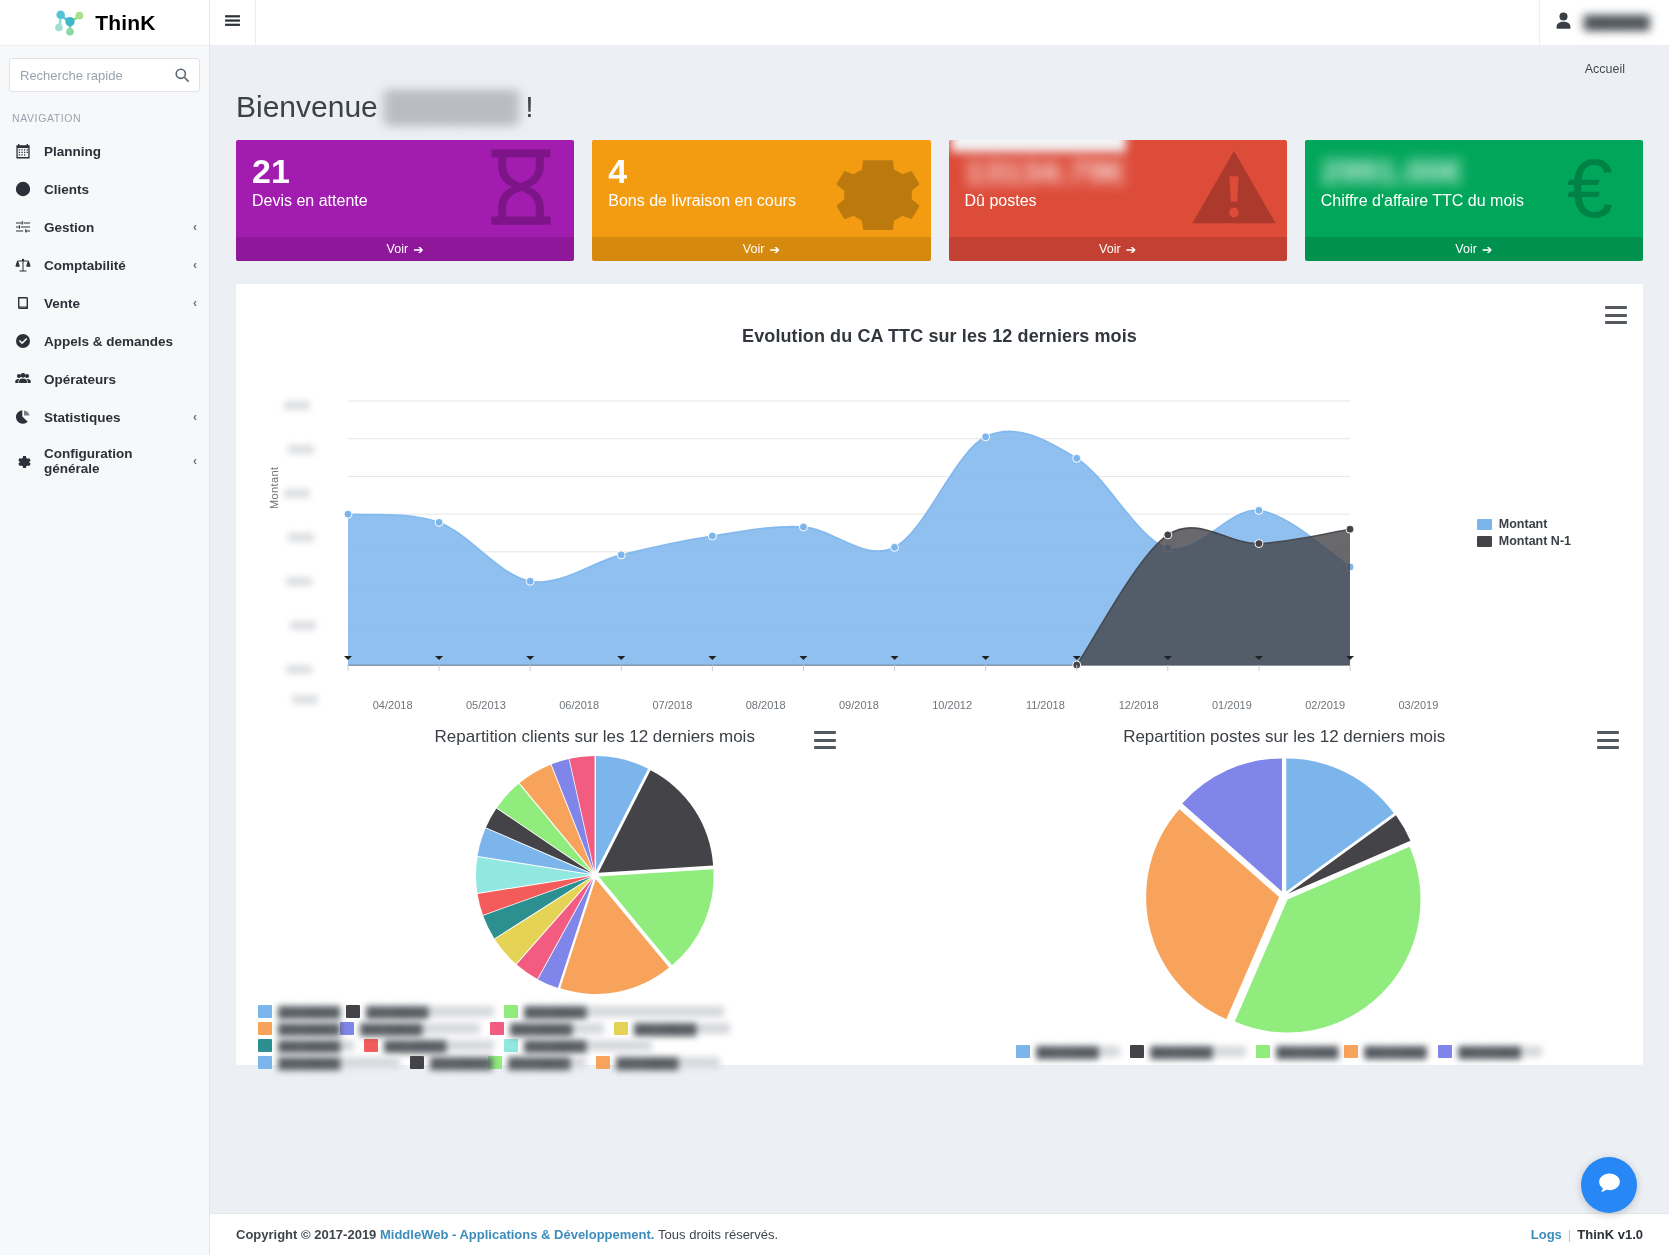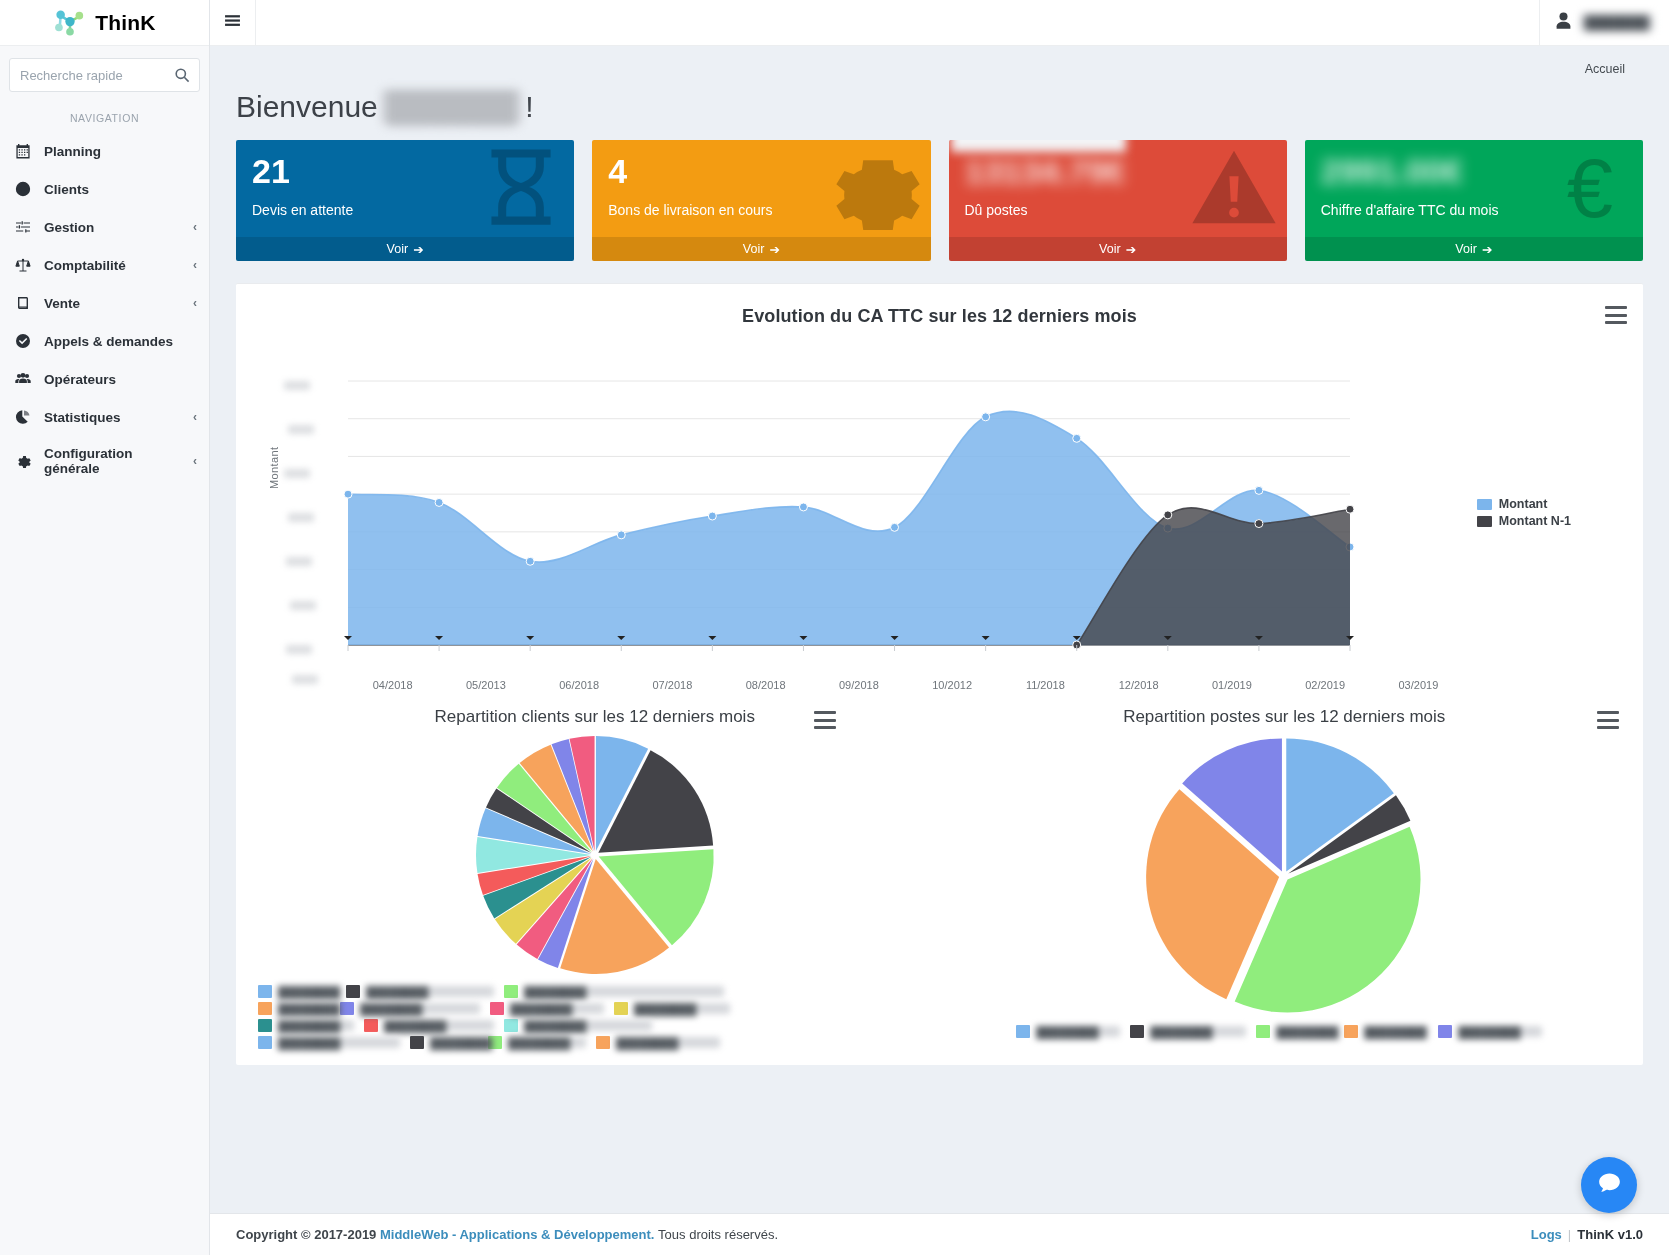--- a/index.html
+++ b/index.html
@@ -36,21 +36,21 @@
   .search-box input {
     border: 0; outline: 0; background: transparent;
     font-size: 13px; color: #7a8591; padding: 0 28px 0 10px;
     width: 100%; height: 100%; font-family: "Liberation Sans", sans-serif;
   }
   .search-box input::placeholder { color: #9aa4ae; }
   .search-ico { position: absolute; right: 9px; top: 8px; width: 16px; height: 16px; color: #5a6672; }
 
   .nav-head {
     font-size: 10.5px; color: #9aa3ad; letter-spacing: .6px;
-    padding: 14px 12px 8px 12px; text-transform: uppercase; text-align: center;
+    padding: 14px 12px 8px 12px; text-transform: uppercase;
   }
   .nav-item {
     display: flex; align-items: center; gap: 12px;
     padding: 10px 12px 10px 14px;
     font-size: 13.5px; color: #2b3138; font-weight: bold;
     cursor: pointer; position: relative;
   }
   .nav-ico { width: 18px; height: 18px; flex: 0 0 18px; display: flex; align-items: center; justify-content: center; color: #2b3138; }
   .nav-ico svg { width: 16px; height: 16px; fill: currentColor; }
   .nav-caret { margin-left: auto; font-size: 12px; color: #6b747d; font-weight: bold; }
@@ -95,21 +95,21 @@
 
   
   .kpi-row { display: flex; gap: 18px; padding: 16px 26px 0 26px; }
   .kpi {
     flex: 1 1 0; border-radius: 2px; position: relative; overflow: hidden;
     color: #fff; height: 121px; display: flex; flex-direction: column;
   }
   .kpi-body { padding: 14px 16px 0 16px; position: relative; z-index: 2; flex: 1 1 auto; }
   .kpi-num { font-size: 34px; font-weight: bold; line-height: 1.05; }
   .kpi-num.blurred { filter: blur(7px); opacity: .85; display: inline-block; }
-  .kpi-label { font-size: 14px; margin-top: 12px; }
+  .kpi-label { font-size: 16px; margin-top: 2px; }
   .kpi-foot {
     position: relative; z-index: 2; height: 24px;
     display: flex; align-items: center; justify-content: center;
     font-size: 12.5px; background: rgba(0,0,0,.12); cursor: pointer; gap: 5px;
   }
   .kpi-icon {
     position: absolute; right: 10px; top: 4px; z-index: 1;
     opacity: .22; width: 86px; height: 86px;
   }
   .kpi-icon svg { width: 100%; height: 100%; fill: #000; }
@@ -119,21 +119,21 @@
   }
 
   
   .panel {
     background: #fff; margin: 22px 26px 0 26px; border-radius: 2px;
     border-top: 1px solid #e9ebee; padding: 14px 14px 18px 14px;
     height: 782px; position: relative;
   }
   .chart-title {
     text-align: center; font-size: 18px; font-weight: bold; color: #32373d;
-    padding: 8px 0 6px 0; letter-spacing: .1px;
+    padding: 8px 0 6px 0; letter-spacing: .1px; margin-top: 20px;
   }
   .hamburger-export {
     position: absolute; cursor: pointer; width: 22px; height: 18px;
     display: flex; flex-direction: column; justify-content: space-between;
   }
   .hamburger-export span { display: block; height: 3px; background: #54595f; border-radius: 1px; }
 
   .area-chart-wrap { position: relative; height: 352px; margin-top: 4px; }
   .y-axis-title {
     position: absolute; left: 18px; top: 152px; font-size: 11px; color: #70767c;
@@ -359,21 +359,21 @@
       <div class="breadcrumb">Accueil</div>
 
       <h1 class="page-title">
         <span>Bienvenue</span>
         <span class="redacted">██████</span>
         <span>!</span>
       </h1>
 
       <div class="kpi-row">
 
-        <div class="kpi" style="background:#0369a1">
+        <div class="kpi" style="background:#a21caf">
           <div class="kpi-icon">
             <svg viewBox="0 0 64 64">
                 <path d="M10 4h44v6h-5v7c0 9-7 14-11 15 4 1 11 6 11 15v7h5v6H10v-6h5v-7c0-9 7-14 11-15-4-1-11-6-11-15v-7h-5V4zm11 6v7c0 7 7 11 11 12 4-1 11-5 11-12v-7H21zm0 44h22v-7c0-7-7-11-11-12-4 1-11 5-11 12v7z"></path>
               </svg>
           </div>
           <div class="kpi-body">
             <div class="kpi-num">21</div>
             <div class="kpi-label">Devis en attente</div>
           </div>
           <div class="kpi-foot">

